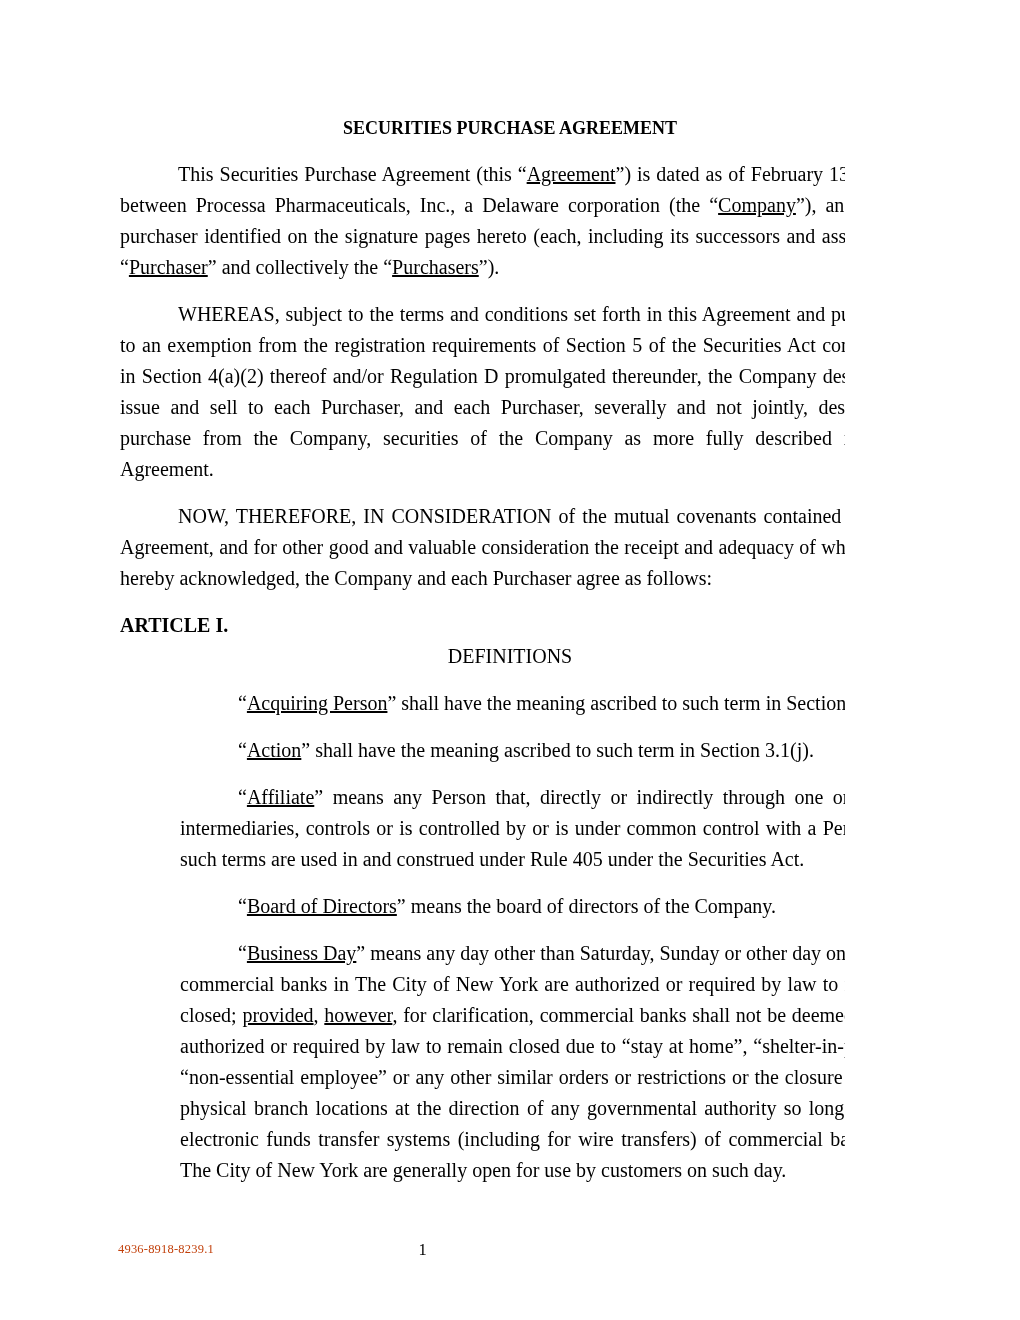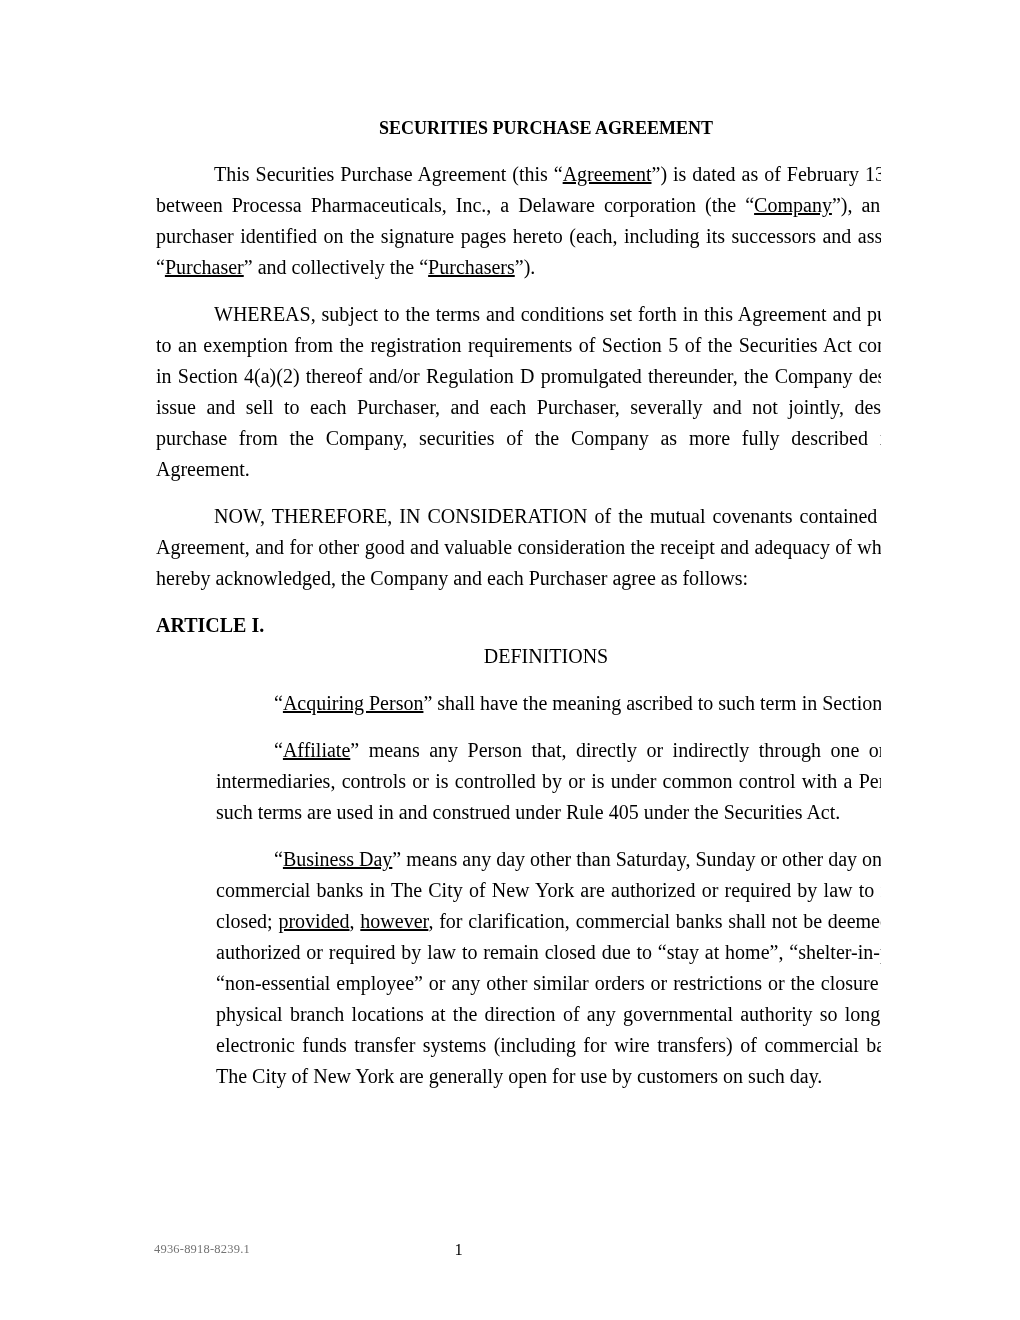--- a/index.html
+++ b/index.html
@@ -4,21 +4,20 @@
 <style>
   html, body { margin: 0; padding: 0; background: #ffffff; }
   .page {
     position: relative;
     width: 845px;
     height: 1320px;
     background: #ffffff;
     color: #000000;
     font-family: "Liberation Serif", serif;
     overflow: hidden;
-    margin-left: 36px;
   }
   .content {
     position: absolute;
     left: 120px;
     top: 118px;
     width: 780px;
   }
   .doc-title {
     text-align: center;
     font-weight: bold;
@@ -50,21 +49,21 @@
     font-weight: bold;
     margin-bottom: 0;
   }
   .u { text-decoration: underline; }
   .tab-after { margin-right: 40px; }
   .footer-docid {
     position: absolute;
     left: 118px;
     top: 1242px;
     font-size: 12.5px;
-    color: #737373;
+    color: #c2410c;
     letter-spacing: 0.2px;
   }
   .footer-page {
     position: absolute;
     left: 0;
     right: 0;
     top: 1240px;
     text-align: center;
     font-size: 16.5px;
   }
@@ -75,19 +74,21 @@
 <div class="page">
   <div class="content">
     <h1 class="doc-title">SECURITIES PURCHASE AGREEMENT</h1>
     <div>
         <p class="blk body"><span>This Securities Purchase Agreement (this “</span><span class="u">Agreement</span><span>”) is dated as of February 13 2026, between Processa Pharmaceuticals, Inc., a Delaware corporation (the “</span><span class="u">Company</span><span>”), and each purchaser identified on the signature pages hereto (each, including its successors and assigns, a “</span><span class="u">Purchaser</span><span>” and collectively the “</span><span class="u">Purchasers</span><span>”).</span></p>
         <p class="blk body"><span>WHEREAS, subject to the terms and conditions set forth in this Agreement and pursuant to an exemption from the registration requirements of Section 5 of the Securities Act contained in Section 4(a)(2) thereof and/or Regulation D promulgated thereunder, the Company desires to issue and sell to each Purchaser, and each Purchaser, severally and not jointly, desires to purchase from the Company, securities of the Company as more fully described in this Agreement.</span></p>
         <p class="blk body"><span>NOW, THEREFORE, IN CONSIDERATION of the mutual covenants contained in this Agreement, and for other good and valuable consideration the receipt and adequacy of which are hereby acknowledged, the Company and each Purchaser agree as follows:</span></p>
         <p class="blk center-bold-tight"><span>ARTICLE I.</span></p>
         <p class="blk center"><span>DEFINITIONS</span></p>
         <p class="blk definition"><span>“</span><span class="u">Acquiring Person</span><span>” shall have the meaning ascribed to such term in Section 4.5.</span></p>
+        <p class="blk definition"><span>“</span><span class="u">Action</span><span>” shall have the meaning ascribed to such term in Section 3.1(j).</span></p>
         <p class="blk definition"><span>“</span><span class="u">Affiliate</span><span>” means any Person that, directly or indirectly through one or more intermediaries, controls or is controlled by or is under common control with a Person as such terms are used in and construed under Rule 405 under the Securities Act.</span></p>
+        <p class="blk definition"><span>“</span><span class="u">Board of Directors</span><span>” means the board of directors of the Company.</span></p>
         <p class="blk definition"><span>“</span><span class="u">Business Day</span><span>” means any day other than Saturday, Sunday or other day on which commercial banks in The City of New York are authorized or required by law to remain closed; </span><span class="u">provided</span><span>, </span><span class="u">however</span><span>, for clarification, commercial banks shall not be deemed to be authorized or required by law to remain closed due to “stay at home”, “shelter-in-place”, “non-essential employee” or any other similar orders or restrictions or the closure of any physical branch locations at the direction of any governmental authority so long as the electronic funds transfer systems (including for wire transfers) of commercial banks in The City of New York are generally open for use by customers on such day.</span></p>
       </div>
   </div>
   <div class="footer-docid">4936-8918-8239.1</div>
   <div class="footer-page">1</div>
 </div>
 
 </body></html>

